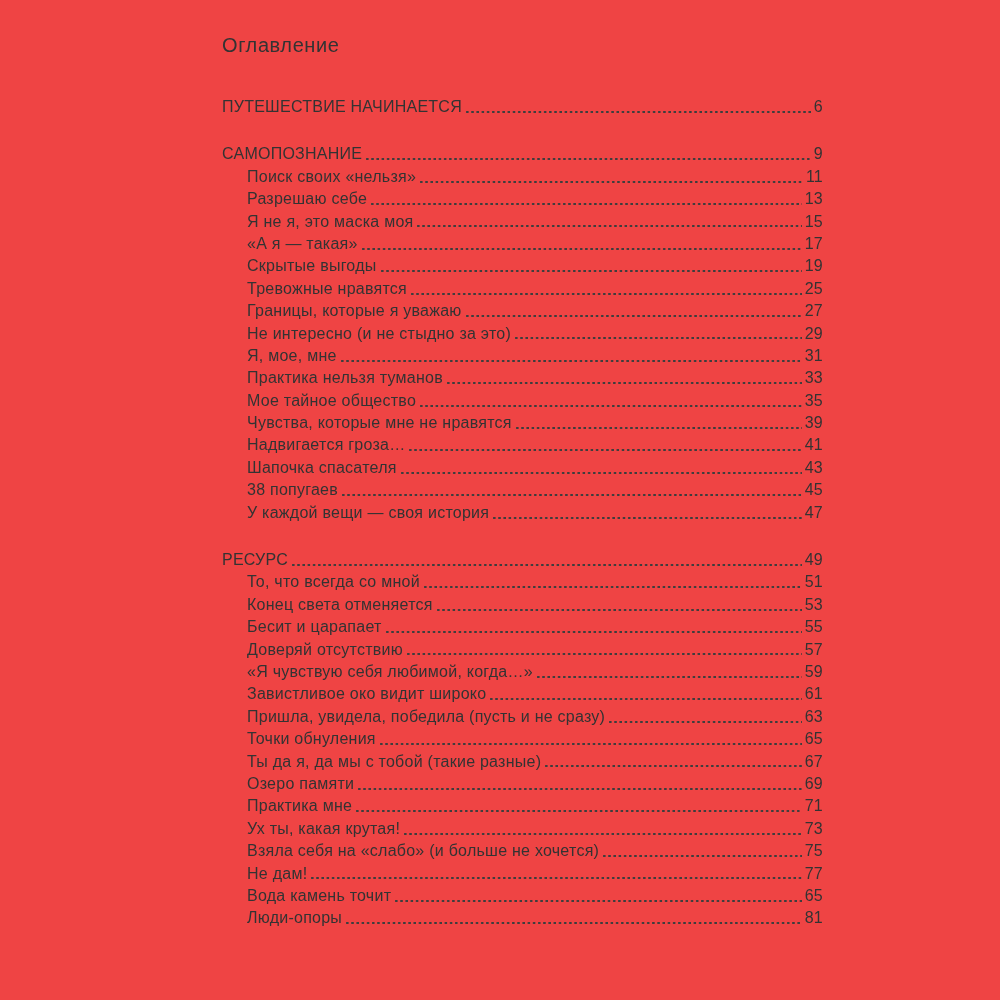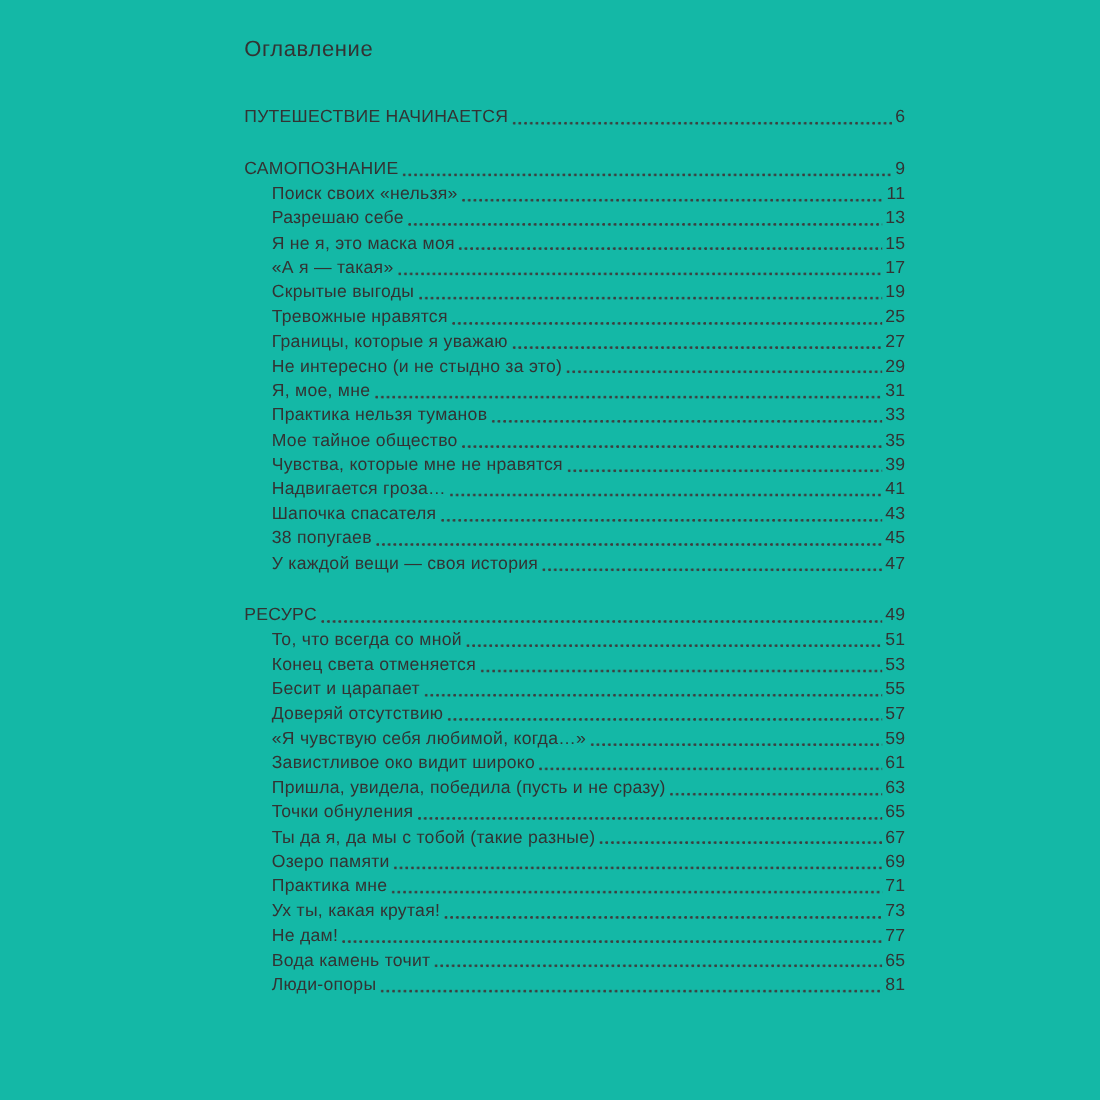--- a/index.html
+++ b/index.html
@@ -9,21 +9,21 @@
     width: 1000px;
     height: 1000px;
     overflow: hidden;
     font-family: "Liberation Sans", "DejaVu Sans", sans-serif;
     -webkit-font-smoothing: antialiased;
   }
   .page {
     position: relative;
     width: 1000px;
     height: 1000px;
-    background: #14b8a6;
+    background: #ef4444;
   }
   .page-title {
     position: absolute;
     left: 222px;
     top: 34px;
     font-size: 20px;
     color: #333333;
     letter-spacing: 0.6px;
   }
   .toc {
@@ -225,20 +225,25 @@
         <span class="label">Практика мне</span>
         <span class="leader"></span>
         <span class="num">71</span>
       </div>
       <div class="row level-1">
         <span class="label">Ух ты, какая крутая!</span>
         <span class="leader"></span>
         <span class="num">73</span>
       </div>
       <div class="row level-1">
+        <span class="label">Взяла себя на «слабо» (и больше не хочется)</span>
+        <span class="leader"></span>
+        <span class="num">75</span>
+      </div>
+      <div class="row level-1">
         <span class="label">Не дам!</span>
         <span class="leader"></span>
         <span class="num">77</span>
       </div>
       <div class="row level-1">
         <span class="label">Вода камень точит</span>
         <span class="leader"></span>
         <span class="num">65</span>
       </div>
       <div class="row level-1">

